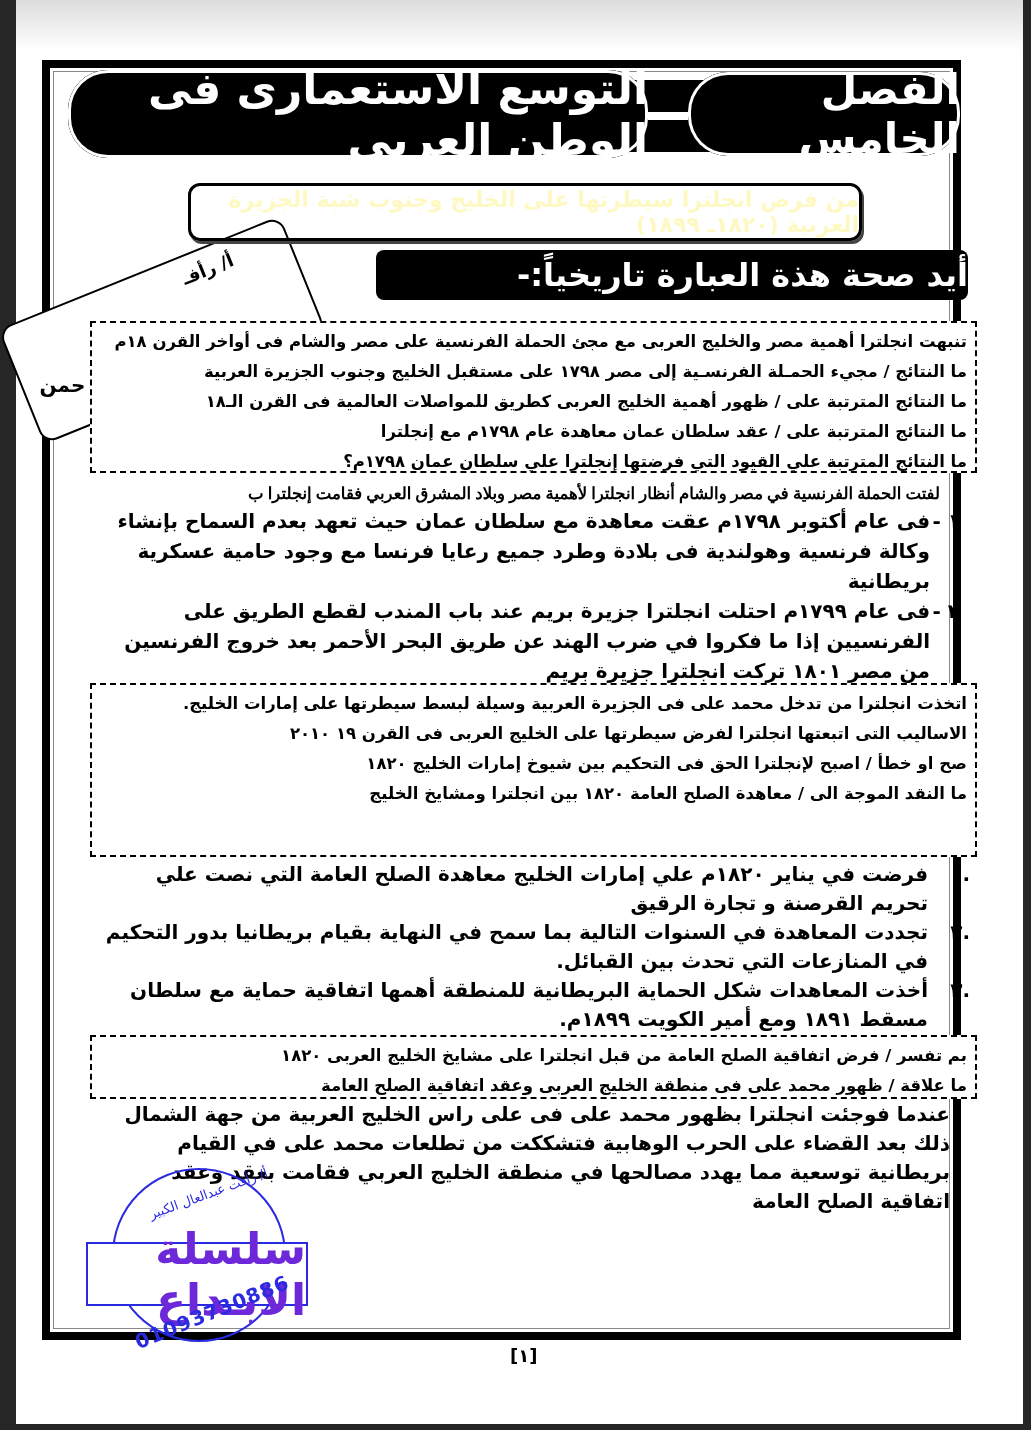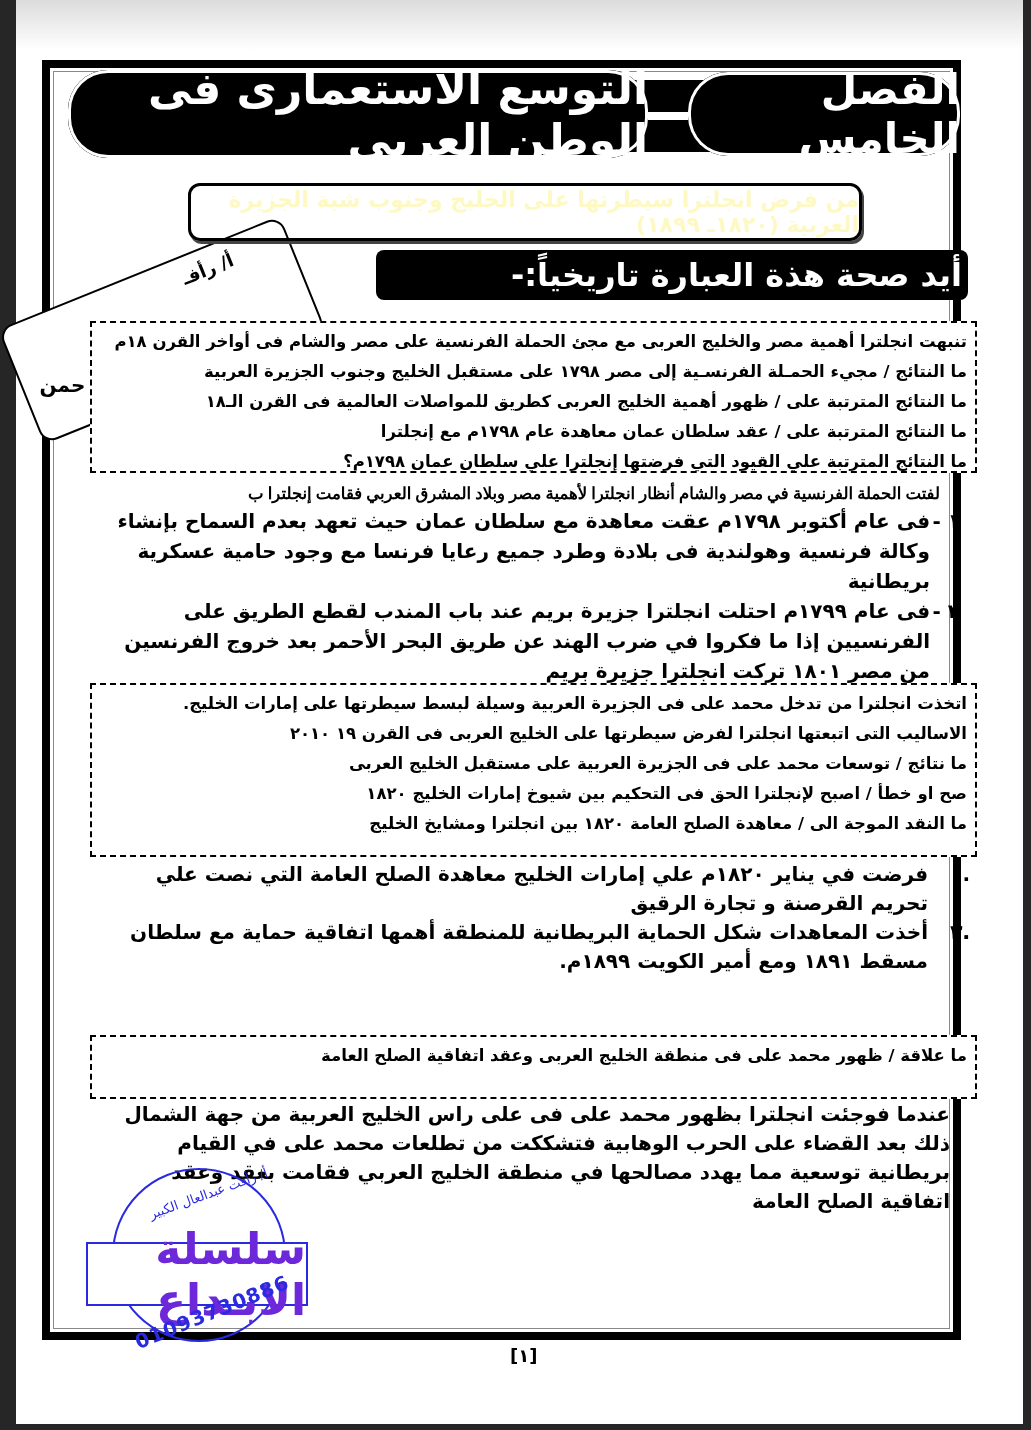--- a/index.html
+++ b/index.html
@@ -13,21 +13,21 @@
   .chapter-wrap{position:absolute;left:68px;top:66px;width:890px;height:98px;}
   .pill{position:absolute;background:#000;border-radius:40px;box-shadow:0 0 0 3px #fff inset, 0 0 0 5px #000 inset;display:flex;align-items:center;justify-content:center;color:#fff;font-weight:bold;direction:rtl;}
   .pill-left{left:0;top:4px;width:580px;height:88px;font-size:44px;letter-spacing:1px;}
   .pill-right{left:620px;top:6px;width:272px;height:84px;font-size:42px;}
   .connector{position:absolute;background:#000;border-radius:20px;box-shadow:0 0 0 2px #fff inset,0 0 0 4px #000 inset;}
   .conn1{left:510px;top:12px;width:170px;height:36px;}
   .conn2{left:510px;top:52px;width:170px;height:36px;}
   
   .subtitle{position:absolute;left:188px;top:183px;width:668px;height:52px;border:3px solid #000;border-radius:12px;box-shadow:2px 3px 0 #444;display:flex;align-items:center;justify-content:center;direction:rtl;font-weight:bold;font-size:22px;color:#fef9c3;}
   
-  .heading{position:absolute;left:376px;top:250px;width:592px;height:50px;background:#000;border-radius:8px;color:#fff;font-weight:bold;font-size:32px;display:flex;align-items:center;justify-content:flex-start;padding-right:6px;box-sizing:border-box;direction:rtl;}
+  .heading{position:absolute;left:376px;top:250px;width:592px;height:50px;background:#000;border-radius:8px;color:#fff;font-weight:bold;font-size:32px;display:flex;align-items:center;justify-content:flex-start;padding-right:0;box-sizing:border-box;direction:rtl;}
   
   .stamp-tag{position:absolute;left:10px;top:268px;width:300px;height:120px;border:2px solid #000;border-radius:14px;transform:rotate(-22deg);background:#fff;}
   .stamp-tag .t1{position:absolute;right:58px;top:10px;font-size:18px;font-weight:bold;direction:rtl;}
   .stamp-tag .t2{position:absolute;left:14px;top:62px;font-size:20px;font-weight:bold;direction:rtl;transform:rotate(22deg);}
   
   .dashed{position:absolute;border:2px dashed #000;box-sizing:border-box;direction:rtl;background:#fff;padding:4px 8px 0 8px;}
   .dashed .row{font-weight:bold;font-size:16.5px;line-height:30px;white-space:nowrap;color:#000;text-align:right;}
   .box1{left:90px;top:321px;width:887px;height:152px;}
   .box2{left:90px;top:683px;width:887px;height:174px;}
   .box3{left:90px;top:1035px;width:887px;height:64px;}
@@ -96,40 +96,41 @@
   </div>
   <div class="item">
     <span class="num">٣ -</span>
     <span>فى عام ١٨٠٢م عقدت معاهدة مع سلطان لحج وعدن تقضى ببقاء حامية عسكرية بريطانية هناك لتامين الطريق إلى الهند</span>
   </div>
 </div>
 
 <div class="dashed box2">
   <div class="row">اتخذت انجلترا من تدخل محمد على فى الجزيرة العربية وسيلة لبسط سيطرتها على إمارات الخليج.</div>
   <div class="row">الاساليب التى اتبعتها انجلترا لفرض سيطرتها على الخليج العربى فى القرن ١٩   ٢٠١٠</div>
-  <div class="row">ما نتائج / توسعات محمد على فى الجزيرة العربية على مستقبل الخليج العربى</div>
   <div class="row">صح او خطأ / اصبح لإنجلترا الحق فى التحكيم بين شيوخ إمارات الخليج  ١٨٢٠</div>
   <div class="row">ما النقد الموجة الى / معاهدة الصلح العامة ١٨٢٠ بين انجلترا ومشايخ الخليج</div>
 </div>
 
 <div class="para list2">
   <div class="item">
     <span class="num">.١</span>
     <span>فرضت في يناير ١٨٢٠م علي إمارات الخليج معاهدة الصلح العامة التي نصت علي تحريم القرصنة و تجارة الرقيق</span>
   </div>
   <div class="item">
     <span class="num">.٢</span>
+    <span>تجددت المعاهدة في السنوات التالية بما سمح في النهاية بقيام بريطانيا بدور التحكيم في المنازعات التي تحدث بين القبائل.</span>
   </div>
   <div class="item">
     <span class="num">.٣</span>
     <span>أخذت المعاهدات شكل الحماية البريطانية للمنطقة أهمها اتفاقية حماية مع سلطان مسقط ١٨٩١ ومع أمير الكويت ١٨٩٩م.</span>
   </div>
 </div>
 
 <div class="dashed box3">
+  <div class="row">بم تفسر / فرض اتفاقية الصلح العامة من قبل انجلترا على مشايخ الخليج العربى ١٨٢٠</div>
   <div class="row">ما علاقة / ظهور محمد على فى منطقة الخليج العربى وعقد اتفاقية الصلح العامة</div>
 </div>
 
 <div class="para closing">عندما فوجئت انجلترا بظهور محمد على فى على راس الخليج العربية من جهة الشمال ذلك بعد القضاء على الحرب الوهابية فتشككت من تطلعات محمد على في القيام بريطانية توسعية مما يهدد مصالحها في منطقة الخليج العربي  فقامت بعقد وعقد اتفاقية الصلح العامة</div>
 
 <div class="seal">
   <div class="seal-circle"></div>
   <div class="seal-top">أ/ رأفت عبدالعال الكبير</div>
   <div class="seal-box">سلسلة الابـداع</div>
   <div class="seal-phone">01093730886</div>

